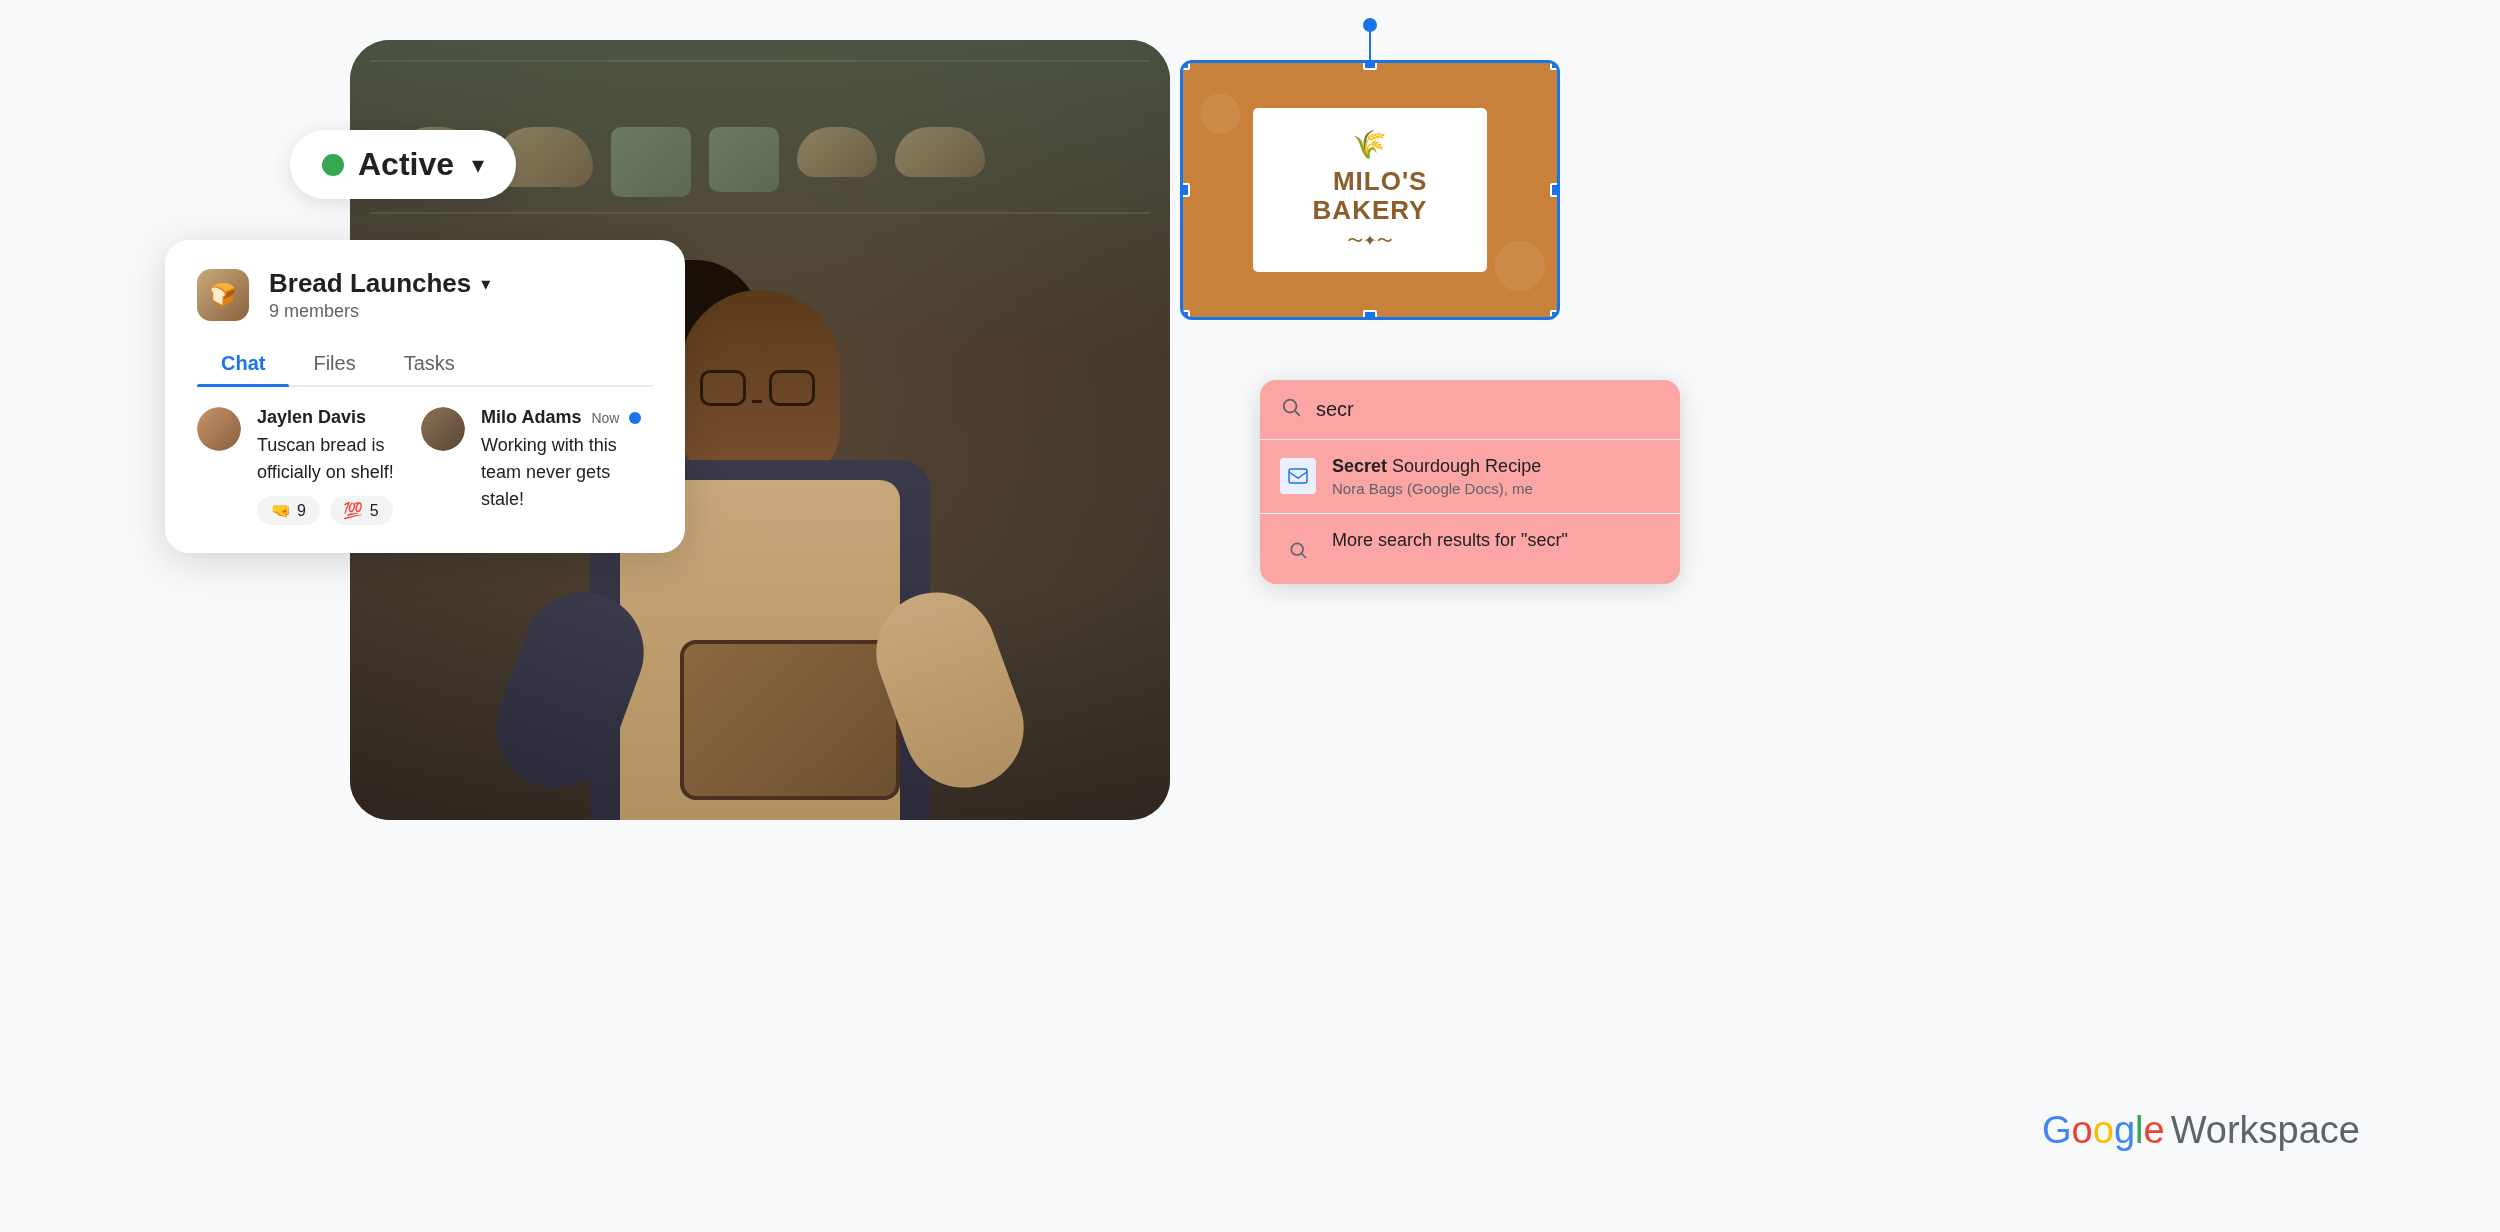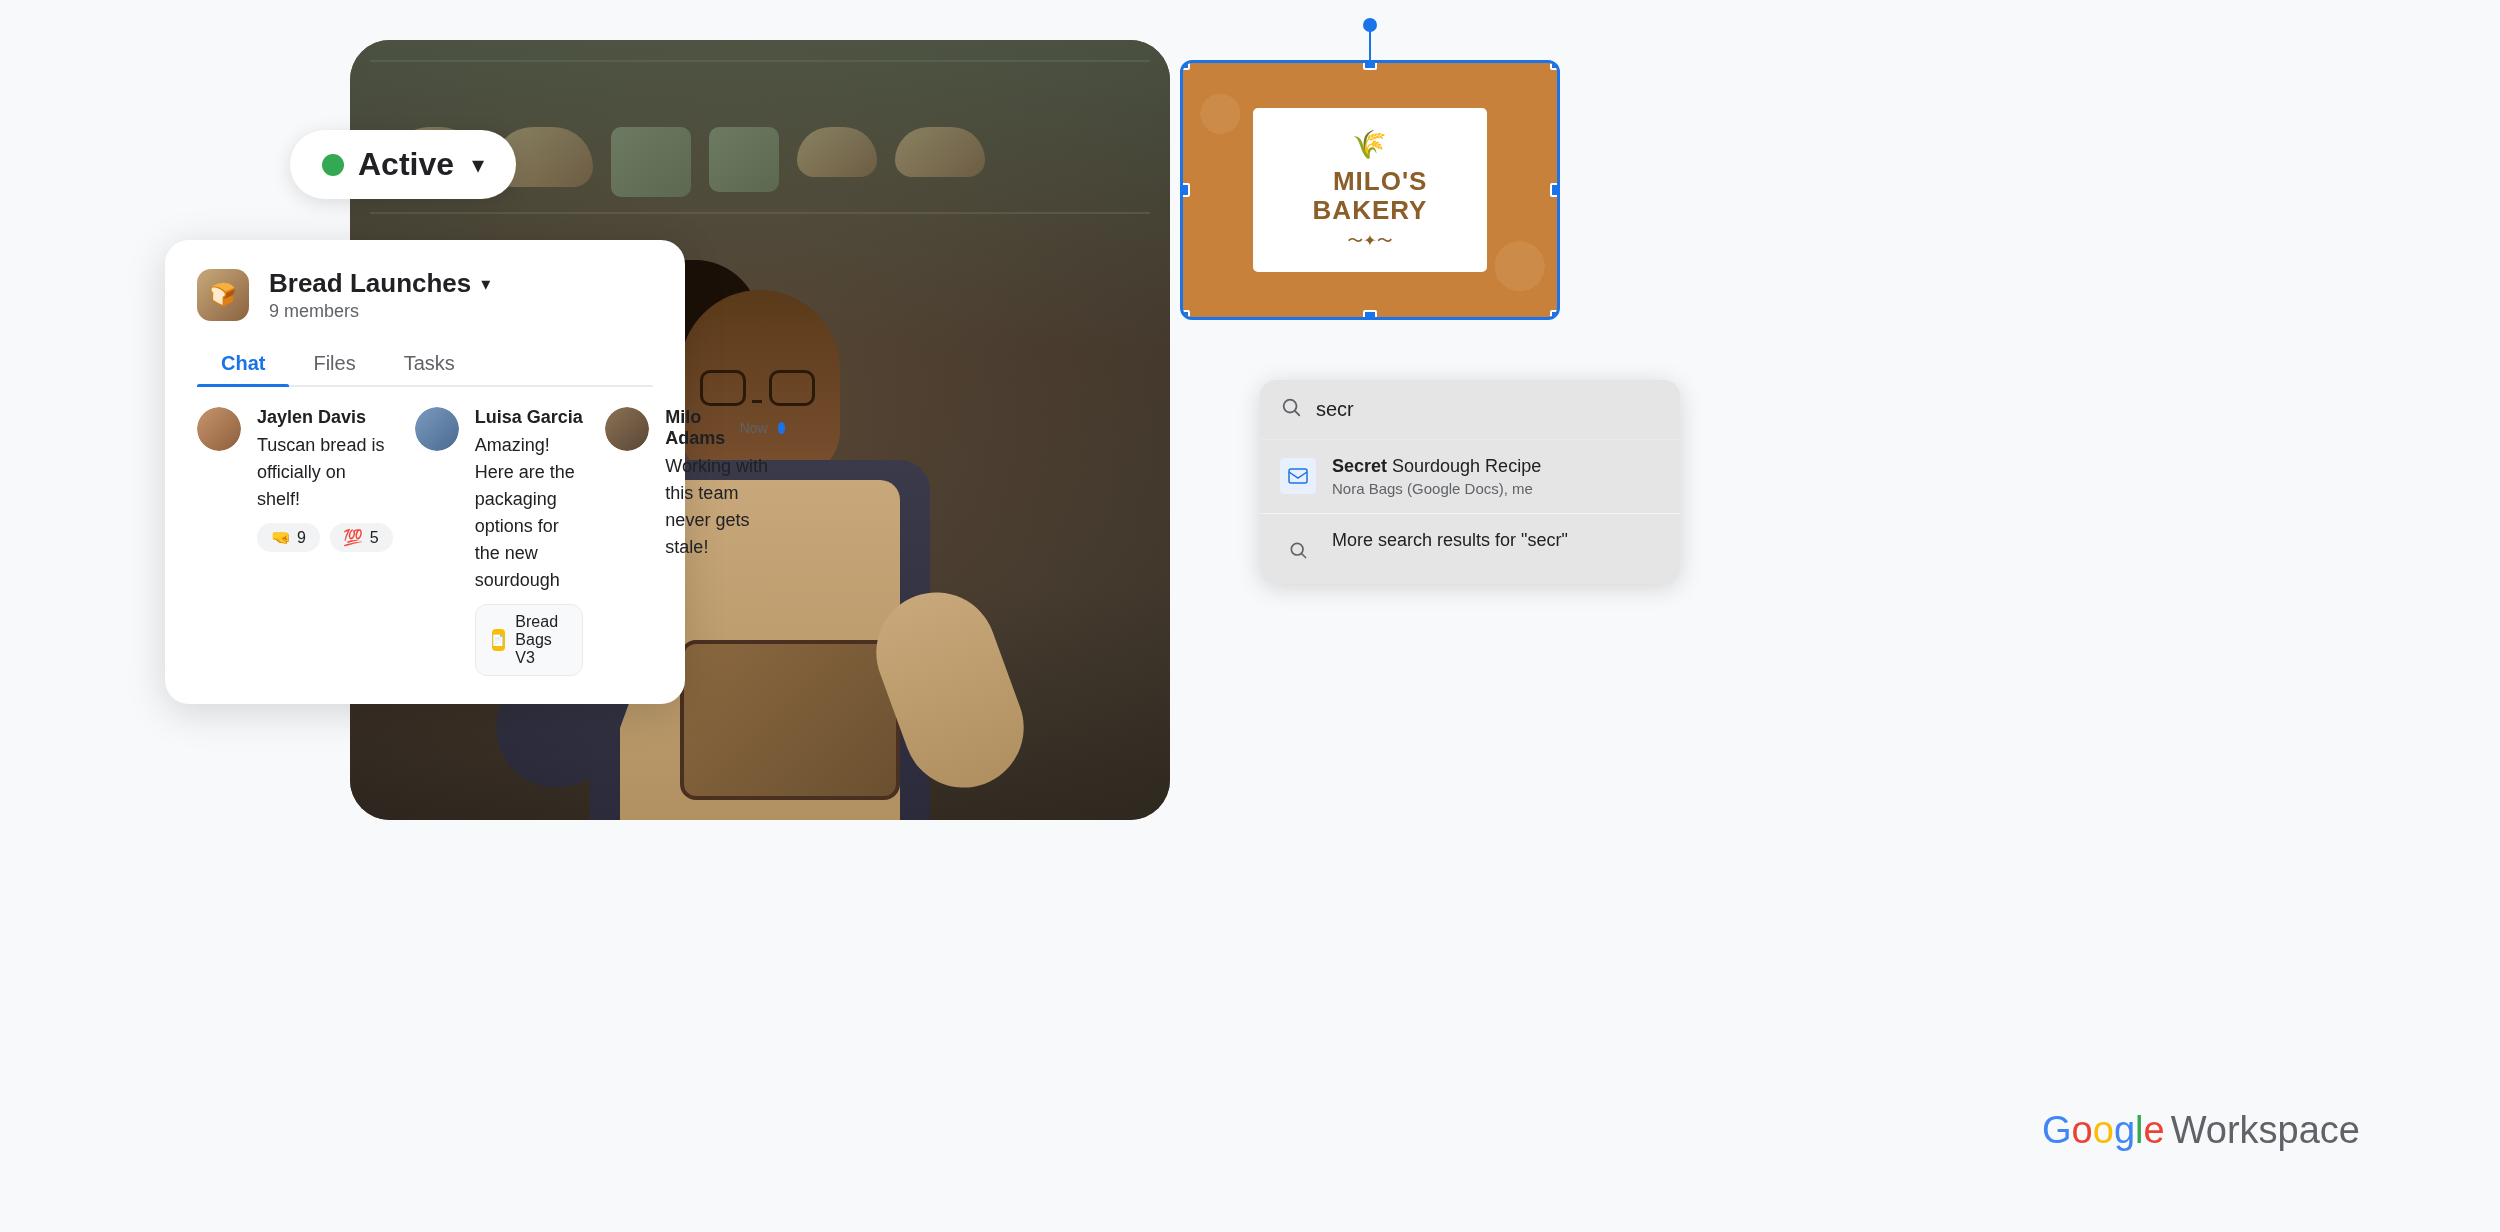--- a/index.html
+++ b/index.html
@@ -370,21 +370,21 @@
       background: #1a73e8;
       border-radius: 50%;
     }
 
     
     .search-dropdown {
       position: absolute;
       right: 820px;
       top: 380px;
       width: 420px;
-      background: #e5e5e5;
+      background: #fca5a5;
       border-radius: 16px;
       box-shadow: 0 4px 24px rgba(0,0,0,0.15);
       overflow: hidden;
       z-index: 10;
     }
 
     .search-input-row {
       display: flex;
       align-items: center;
       gap: 14px;
@@ -725,35 +725,20 @@
               <span>9</span>
           </div>
           <div class="reaction-pill">
             <span>💯</span>
               <span>5</span>
           </div>
         </div>
       </div>
     </div>
 
-    <div class="message-item">
-      <div class="msg-avatar">
-        <div class="msg-avatar-inner msg-avatar-luisa"></div>
-      </div>
-      <div class="msg-content">
-        <div class="msg-name">
-          <span>Luisa Garcia</span>
-        </div>
-        <div class="msg-text">Amazing! Here are the packaging options for the new sourdough</div>
-        <div class="attachment-pill">
-          <div class="attachment-icon">📄</div>
-          <span>Bread Bags V3</span>
-        </div>
-      </div>
-    </div>
 
     <div class="message-item">
       <div class="msg-avatar">
         <div class="msg-avatar-inner msg-avatar-milo"></div>
       </div>
       <div class="msg-content">
         <div class="msg-name">
           <span>Milo Adams</span>
           <span class="msg-now">Now</span>
           <div class="msg-online-dot"></div>

